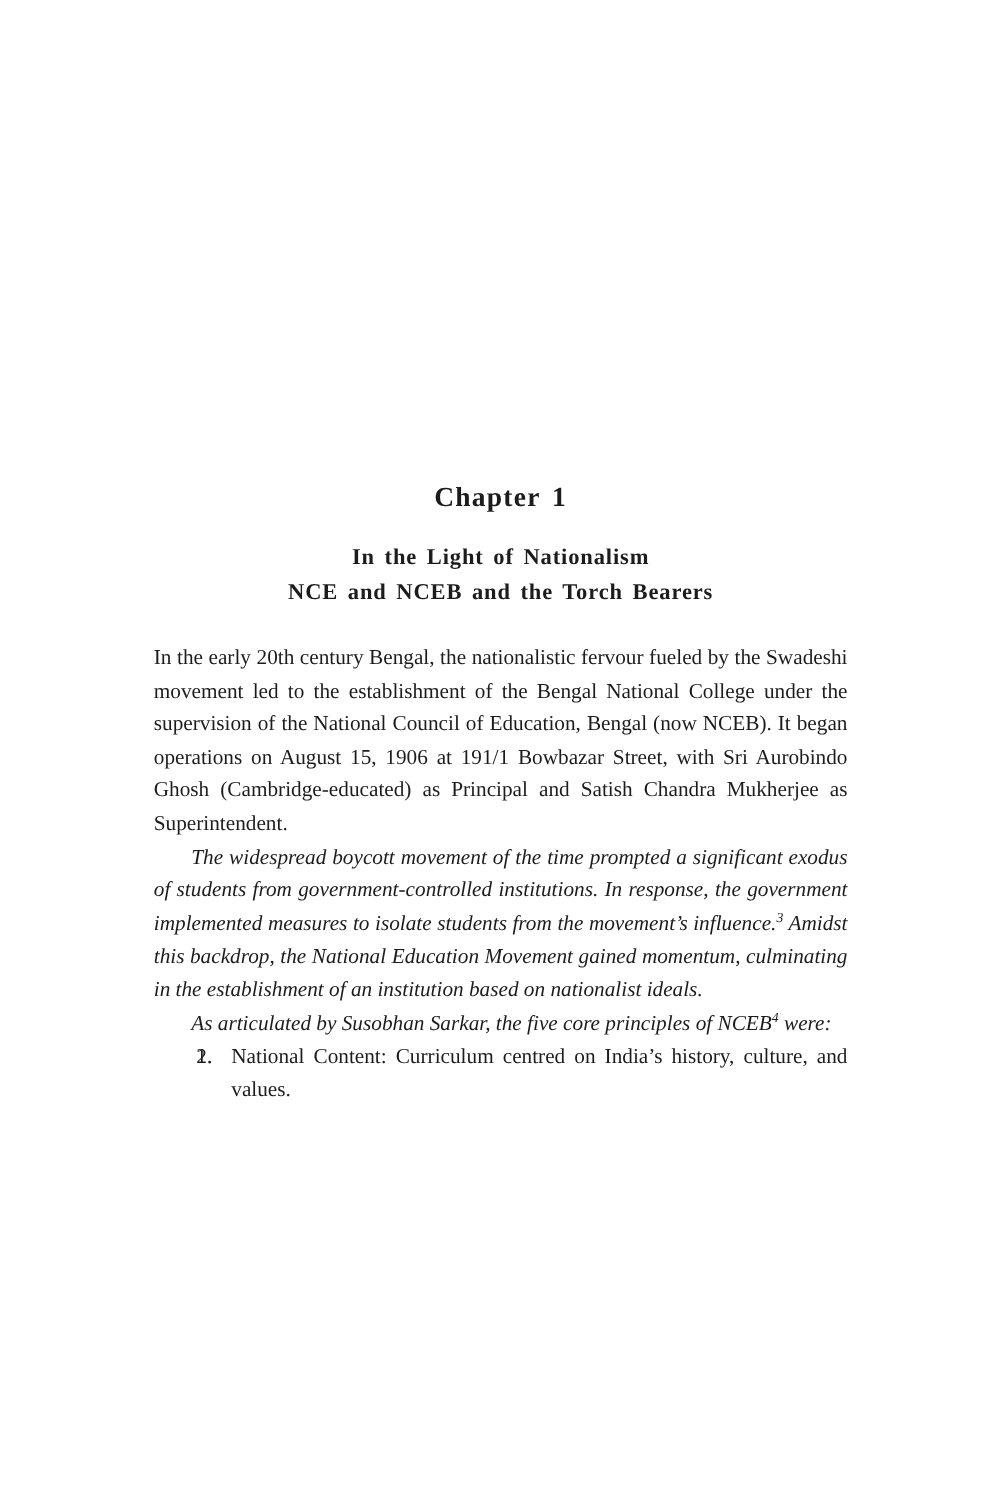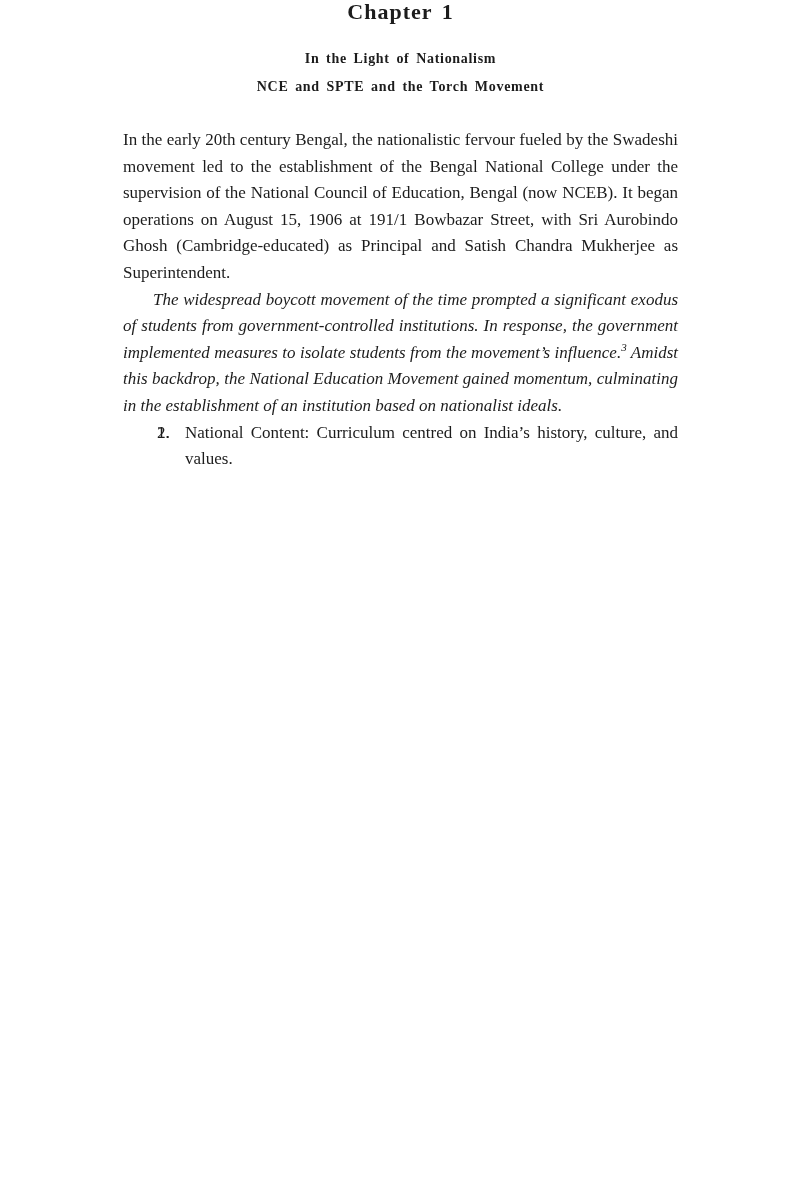--- a/index.html
+++ b/index.html
@@ -11,32 +11,33 @@
     width: 800px;
     height: 1200px;
     font-family: "Liberation Serif", "DejaVu Serif", serif;
     color: #1c1c1c;
     -webkit-font-smoothing: antialiased;
   }
   .page {
     box-sizing: border-box;
     width: 555px;
     margin-left: 123px;
+    padding-top: 386px;
   }
   .chapter-heading {
     font-size: 22px;
     line-height: 24px;
     font-weight: bold;
     text-align: center;
     letter-spacing: 1px;
     word-spacing: 3px;
     margin: 0 0 21px 0;
   }
   .chapter-subtitle {
-    font-size: 14px;
+    font-size: 18px;
     line-height: 28px;
     font-weight: bold;
     text-align: center;
     letter-spacing: 0.7px;
     word-spacing: 2.5px;
     margin: 0 0 26px 0;
   }
   .chapter-subtitle .subline {
     display: block;
   }
@@ -75,27 +76,28 @@
 </style>
 </head>
 <body>
 
 <div class="page">
 
   <h1 class="chapter-heading">Chapter 1</h1>
 
   <h2 class="chapter-subtitle">
     <span class="subline">In the Light of Nationalism</span>
-    <span class="subline">NCE and SPTE and the Torch Movement</span>
+    <span class="subline">NCE and NCEB and the Torch Bearers</span>
   </h2>
 
   <p class="para"><span>In the early 20th century Bengal, the nationalistic fervour fueled by the Swadeshi movement led to the establishment of the Bengal National College under the supervision of the National Council of Education, Bengal (now NCEB). It began operations on August 15, 1906 at 191/1 Bowbazar Street, with Sri Aurobindo Ghosh (Cambridge-educated) as Principal and Satish Chandra Mukherjee as Superintendent.</span></p>
 
   <p class="para indent"><span>The widespread boycott movement of the time prompted a significant exodus of students from government-controlled institutions. In response, the government implemented measures to isolate students from the movement’s influence.</span><sup class="footnote-ref">3</sup><span> Amidst this backdrop, the National Education Movement gained momentum, culminating in the establishment of an institution based on nationalist ideals.</span></p>
 
+  <p class="para indent"><span>As articulated by Susobhan Sarkar, the five core principles of NCEB</span><sup class="footnote-ref">4</sup><span> were:</span></p>
 
   <ol class="principles">
     <li class="list-item">
       <span class="num">1.</span>
     </li>
     <li class="list-item">
       <span class="num">2.</span>
       <span class="li-text">National Content: Curriculum centred on India’s history, culture, and values.</span>
     </li>
   </ol>

